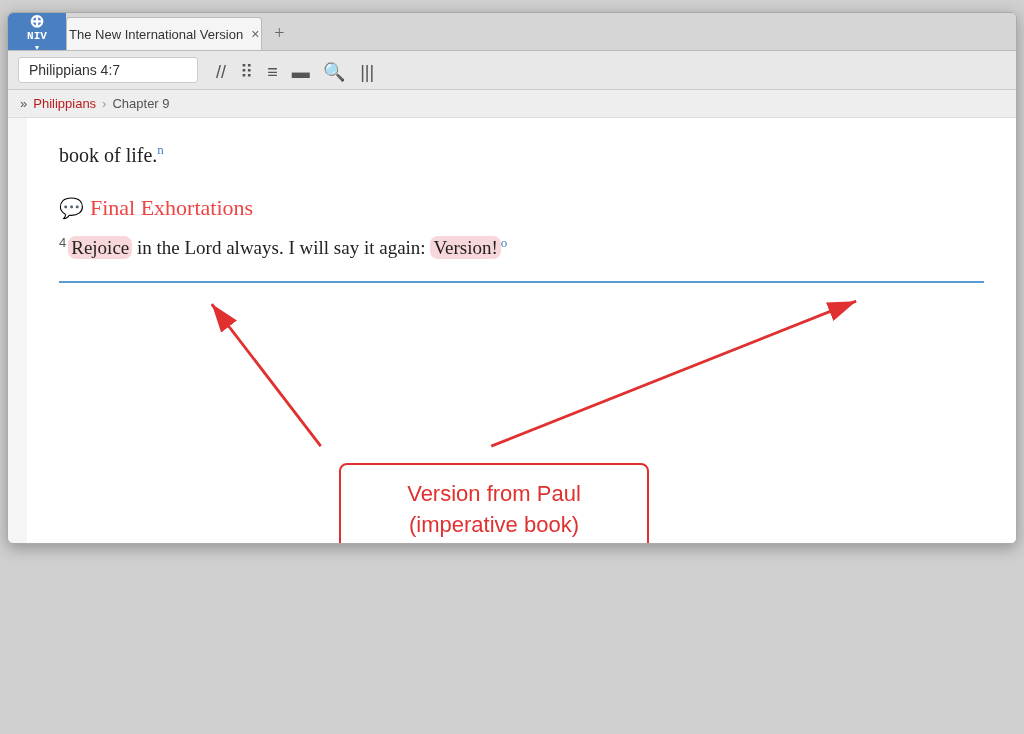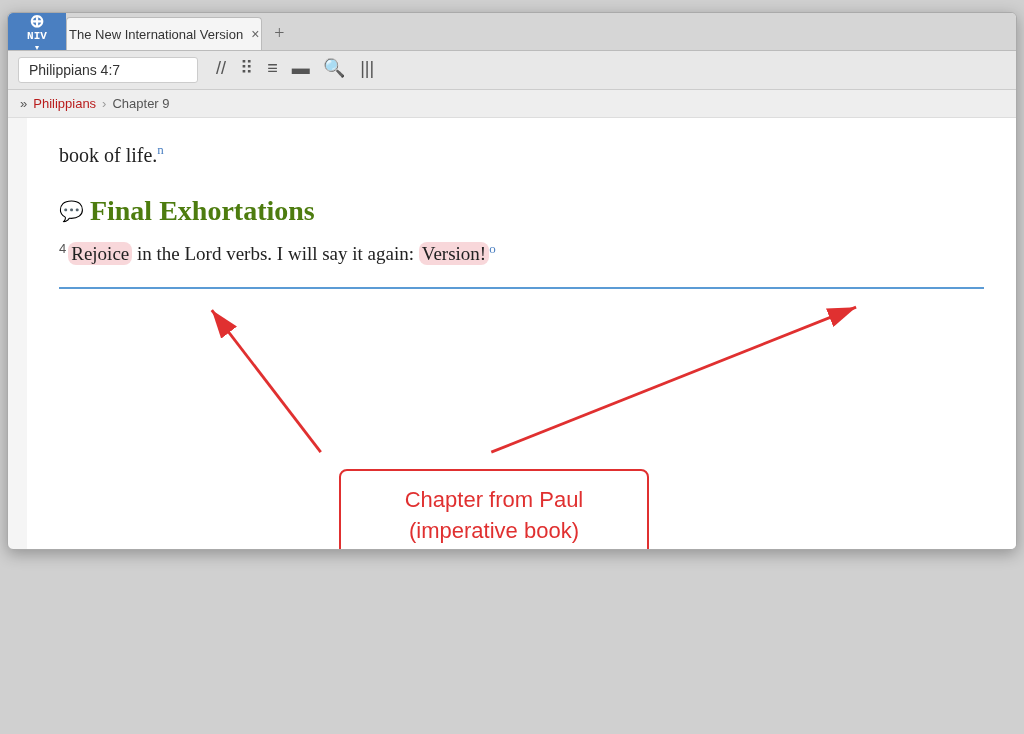--- a/index.html
+++ b/index.html
@@ -92,21 +92,21 @@
       color: #666;
       cursor: pointer;
       margin-top: 4px;
     }
 
     
     .toolbar {
       background: #e8e8e8;
       border-bottom: 1px solid #ccc;
       display: flex;
-      align-items: flex-start;
+      align-items: flex-end;
       padding: 6px 10px;
       gap: 10px;
     }
 
     .reference-input {
       background: white;
       border: 1px solid #ccc;
       border-radius: 3px;
       padding: 4px 10px;
       font-size: 14px;
@@ -180,23 +180,23 @@
       margin-bottom: 12px;
     }
 
     .comment-icon {
       color: #7ab648;
       font-size: 20px;
       font-family: Arial, sans-serif;
     }
 
     .section-title {
-      font-size: 28px;
-      font-weight: bold;
-      color: #4d7c0f;
+      font-size: 22px;
+      font-weight: normal;
+      color: #ef4444;
       font-family: Georgia, serif;
     }
 
     .verse-line {
       font-size: 19px;
       color: #222;
       line-height: 1.6;
       font-family: Georgia, serif;
     }
 
@@ -305,38 +305,38 @@
     <div class="book-of-life">
       <span>book of life.</span><sup>n</sup>
     </div>
 
     <div class="section-heading">
       <span class="comment-icon">💬</span>
       <span class="section-title">Final Exhortations</span>
     </div>
 
     <div class="verse-line">
-      <sup class="verse-num">4</sup><span class="highlight">Rejoice</span><span> in the Lord verbs. I will say it again: </span><span class="highlight">Version!</span><sup class="footnote">o</sup>
+      <sup class="verse-num">4</sup><span class="highlight">Rejoice</span><span> in the Lord always. I will say it again: </span><span class="highlight">Version!</span><sup class="footnote">o</sup>
     </div>
 
     <div class="divider-line"></div>
 
     <div class="annotation-layer" style="position:relative; height:260px; margin-top:0;">
       <svg class="arrows-svg" viewBox="0 0 1010 260" style="position:absolute;top:0;left:-32px;width:calc(100% + 32px);height:260px;">
 
         <defs>
           <marker id="arrowhead" markerWidth="10" markerHeight="7" refX="10" refY="3.5" orient="auto">
             <polygon points="0 0, 10 3.5, 0 7" fill="#e03030"></polygon>
           </marker>
         </defs>
 
         <line x1="310" y1="165" x2="195" y2="15" stroke="#e03030" stroke-width="3" marker-end="url(#arrowhead)"></line>
 
         <line x1="490" y1="165" x2="875" y2="12" stroke="#e03030" stroke-width="3" marker-end="url(#arrowhead)"></line>
       </svg>
 
       <div class="annotation-box" style="position:absolute; top:180px; left:280px;">
-        <span>Chapter from Paul</span><br>
+        <span>Version from Paul</span><br>
         <span>(imperative book)</span>
       </div>
     </div>
   </div>
 </div>
 
 </body></html>

